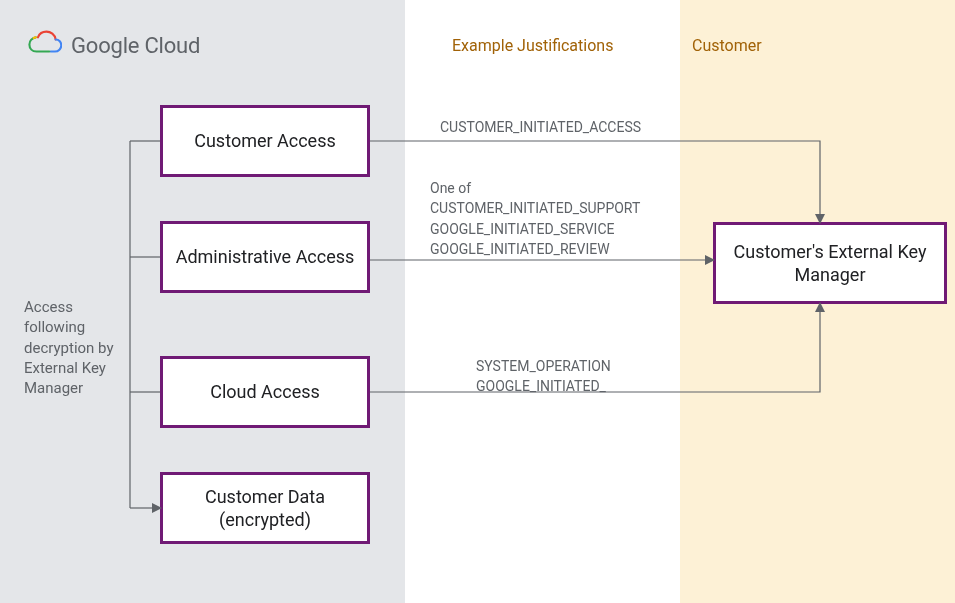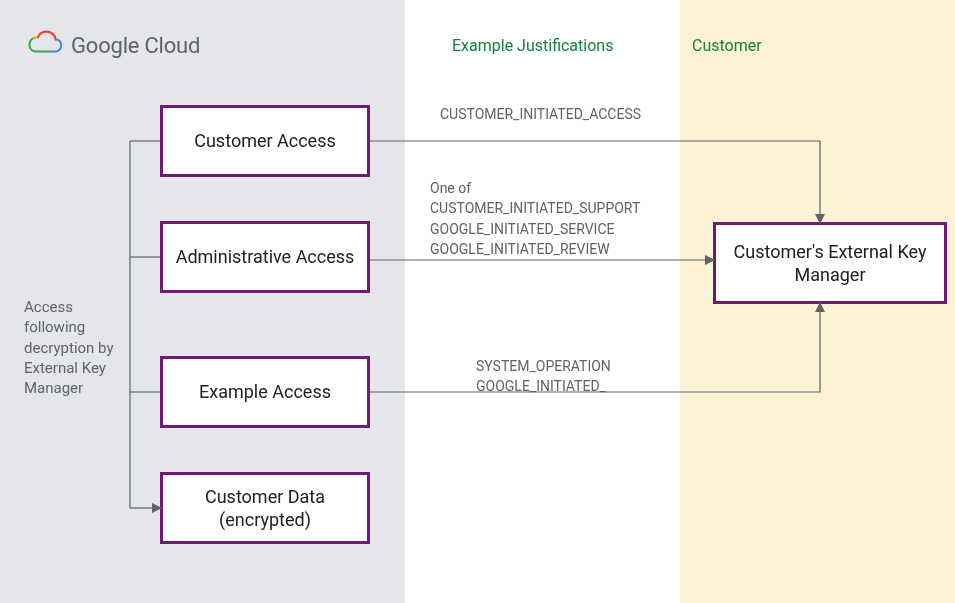--- a/index.html
+++ b/index.html
@@ -28,21 +28,21 @@
   }
   .region-customer {
     left: 680px;
     width: 275px;
     background: #fdf1d6;
   }
   .header-label {
     position: absolute;
     top: 36px;
     font-size: 16px;
-    color: #15803d;
+    color: #a16207;
   }
   .header-justifications { left: 452px; }
   .header-customer { left: 692px; }
 
   .logo {
     position: absolute;
     top: 30px;
     left: 28px;
     display: flex;
     align-items: center;
@@ -92,21 +92,21 @@
     color: #5f6368;
     line-height: 1.35;
   }
 
   .arrow-label {
     position: absolute;
     font-size: 14px;
     color: #5f6368;
     line-height: 1.45;
   }
-  .al1 { left: 440px; top: 104px; }
+  .al1 { left: 440px; top: 117px; }
   .al2 { left: 430px; top: 178px; width: 230px; }
   .al3 { left: 476px; top: 356px; width: 180px; text-align: left; }
 
   svg.arrows {
     position: absolute;
     left: 0; top: 0;
     width: 955px; height: 603px;
     pointer-events: none;
   }
   svg.arrows line, svg.arrows polyline {
@@ -141,21 +141,21 @@
 
 <div class="side-label">Access following decryption by External Key Manager</div>
 
 <div class="box box-small b1">
   <span>Customer Access</span>
 </div>
 <div class="box box-small b2">
   <span>Administrative Access</span>
 </div>
 <div class="box box-small b3">
-  <span>Example Access</span>
+  <span>Cloud Access</span>
 </div>
 <div class="box box-small b4">
   <span>Customer Data (encrypted)</span>
 </div>
 <div class="box box-key">
   <span>Customer's External Key Manager</span>
 </div>
 
 <div class="arrow-label al1">CUSTOMER_INITIATED_ACCESS</div>
 <div class="arrow-label al2">

